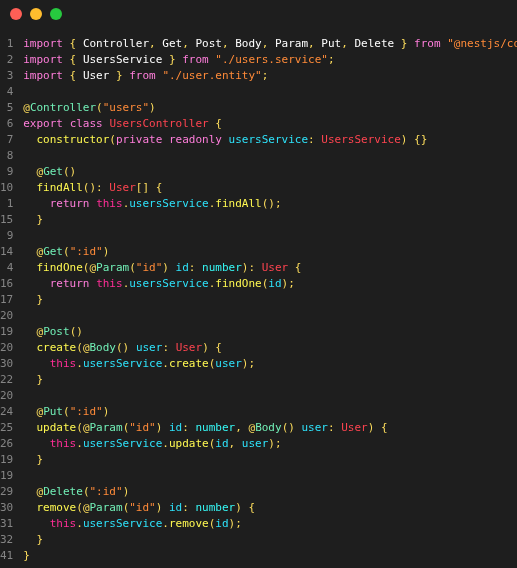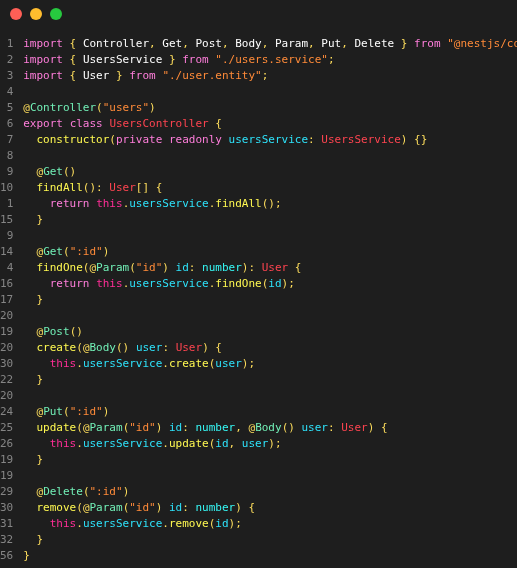--- a/index.html
+++ b/index.html
@@ -85,16 +85,16 @@
       <div class="line">20</div>
       <div class="line">24</div>
       <div class="line">25</div>
       <div class="line">26</div>
       <div class="line">19</div>
       <div class="line">19</div>
       <div class="line">29</div>
       <div class="line">30</div>
       <div class="line">31</div>
       <div class="line">32</div>
-      <div class="line">56</div>
+      <div class="line">41</div>
     </div>
   <div class="code" id="code"><div class="line"><span style="color: rgb(255, 126, 219);">import</span><span style="color: rgb(254, 222, 93);"> { </span><span style="color: rgb(255, 255, 255);">Controller</span><span style="color: rgb(254, 222, 93);">, </span><span style="color: rgb(255, 255, 255);">Get</span><span style="color: rgb(254, 222, 93);">, </span><span style="color: rgb(255, 255, 255);">Post</span><span style="color: rgb(254, 222, 93);">, </span><span style="color: rgb(255, 255, 255);">Body</span><span style="color: rgb(254, 222, 93);">, </span><span style="color: rgb(255, 255, 255);">Param</span><span style="color: rgb(254, 222, 93);">, </span><span style="color: rgb(255, 255, 255);">Put</span><span style="color: rgb(254, 222, 93);">, </span><span style="color: rgb(255, 255, 255);">Delete</span><span style="color: rgb(254, 222, 93);"> } </span><span style="color: rgb(255, 126, 219);">from</span><span style="color: rgb(255, 255, 255);"> </span><span style="color: rgb(255, 139, 57);">"@nestjs/common"</span></div><div class="line"><span style="color: rgb(255, 126, 219);">import</span><span style="color: rgb(254, 222, 93);"> { </span><span style="color: rgb(255, 255, 255);">UsersService</span><span style="color: rgb(254, 222, 93);"> } </span><span style="color: rgb(255, 126, 219);">from</span><span style="color: rgb(255, 255, 255);"> </span><span style="color: rgb(255, 139, 57);">"./users.service"</span><span style="color: rgb(254, 222, 93);">;</span></div><div class="line"><span style="color: rgb(255, 126, 219);">import</span><span style="color: rgb(254, 222, 93);"> { </span><span style="color: rgb(255, 255, 255);">User</span><span style="color: rgb(254, 222, 93);"> } </span><span style="color: rgb(255, 126, 219);">from</span><span style="color: rgb(255, 255, 255);"> </span><span style="color: rgb(255, 139, 57);">"./user.entity"</span><span style="color: rgb(254, 222, 93);">;</span></div><div class="line">&nbsp;</div><div class="line"><span style="color: rgb(254, 222, 93);">@</span><span style="color: rgb(114, 241, 184);">Controller</span><span style="color: rgb(254, 222, 93);">(</span><span style="color: rgb(255, 139, 57);">"users"</span><span style="color: rgb(254, 222, 93);">)</span></div><div class="line"><span style="color: rgb(255, 126, 219);">export</span><span style="color: rgb(255, 255, 255);"> </span><span style="color: rgb(255, 126, 219);">class</span><span style="color: rgb(255, 255, 255);"> </span><span style="color: rgb(254, 68, 80);">UsersController</span><span style="color: rgb(254, 222, 93);"> {</span></div><div class="line"><span style="color: rgb(255, 255, 255);">  </span><span style="color: rgb(255, 249, 81);">constructor</span><span style="color: rgb(254, 222, 93);">(</span><span style="color: rgb(255, 126, 219);">private</span><span style="color: rgb(255, 255, 255);"> </span><span style="color: rgb(255, 126, 219);">readonly</span><span style="color: rgb(255, 255, 255);"> </span><span style="color: rgb(46, 226, 250);">usersService</span><span style="color: rgb(254, 222, 93);">: </span><span style="color: rgb(254, 68, 80);">UsersService</span><span style="color: rgb(254, 222, 93);">) {}</span></div><div class="line">&nbsp;</div><div class="line"><span style="color: rgb(255, 255, 255);">  </span><span style="color: rgb(254, 222, 93);">@</span><span style="color: rgb(114, 241, 184);">Get</span><span style="color: rgb(254, 222, 93);">()</span></div><div class="line"><span style="color: rgb(255, 255, 255);">  </span><span style="color: rgb(255, 249, 81);">findAll</span><span style="color: rgb(254, 222, 93);">(): </span><span style="color: rgb(254, 68, 80);">User</span><span style="color: rgb(254, 222, 93);">[] {</span></div><div class="line"><span style="color: rgb(255, 255, 255);">    </span><span style="color: rgb(255, 126, 219);">return</span><span style="color: rgb(255, 255, 255);"> </span><span style="color: rgb(255, 46, 151);">this</span><span style="color: rgb(254, 222, 93);">.</span><span style="color: rgb(46, 226, 250);">usersService</span><span style="color: rgb(254, 222, 93);">.</span><span style="color: rgb(255, 249, 81);">findAll</span><span style="color: rgb(254, 222, 93);">();</span></div><div class="line"><span style="color: rgb(255, 255, 255);">  </span><span style="color: rgb(254, 222, 93);">}</span></div><div class="line">&nbsp;</div><div class="line"><span style="color: rgb(255, 255, 255);">  </span><span style="color: rgb(254, 222, 93);">@</span><span style="color: rgb(114, 241, 184);">Get</span><span style="color: rgb(254, 222, 93);">(</span><span style="color: rgb(255, 139, 57);">":id"</span><span style="color: rgb(254, 222, 93);">)</span></div><div class="line"><span style="color: rgb(255, 255, 255);">  </span><span style="color: rgb(255, 249, 81);">findOne</span><span style="color: rgb(254, 222, 93);">(</span><span style="color: rgb(254, 222, 93);">@</span><span style="color: rgb(114, 241, 184);">Param</span><span style="color: rgb(254, 222, 93);">(</span><span style="color: rgb(255, 139, 57);">"id"</span><span style="color: rgb(254, 222, 93);">) </span><span style="color: rgb(46, 226, 250);">id</span><span style="color: rgb(254, 222, 93);">: </span><span style="color: rgb(54, 249, 246);">number</span><span style="color: rgb(254, 222, 93);">): </span><span style="color: rgb(254, 68, 80);">User</span><span style="color: rgb(254, 222, 93);"> {</span></div><div class="line"><span style="color: rgb(255, 255, 255);">    </span><span style="color: rgb(255, 126, 219);">return</span><span style="color: rgb(255, 255, 255);"> </span><span style="color: rgb(255, 46, 151);">this</span><span style="color: rgb(254, 222, 93);">.</span><span style="color: rgb(46, 226, 250);">usersService</span><span style="color: rgb(254, 222, 93);">.</span><span style="color: rgb(255, 249, 81);">findOne</span><span style="color: rgb(254, 222, 93);">(</span><span style="color: rgb(46, 226, 250);">id</span><span style="color: rgb(254, 222, 93);">);</span></div><div class="line"><span style="color: rgb(255, 255, 255);">  </span><span style="color: rgb(254, 222, 93);">}</span></div><div class="line">&nbsp;</div><div class="line"><span style="color: rgb(255, 255, 255);">  </span><span style="color: rgb(254, 222, 93);">@</span><span style="color: rgb(114, 241, 184);">Post</span><span style="color: rgb(254, 222, 93);">()</span></div><div class="line"><span style="color: rgb(255, 255, 255);">  </span><span style="color: rgb(255, 249, 81);">create</span><span style="color: rgb(254, 222, 93);">(</span><span style="color: rgb(254, 222, 93);">@</span><span style="color: rgb(114, 241, 184);">Body</span><span style="color: rgb(254, 222, 93);">() </span><span style="color: rgb(46, 226, 250);">user</span><span style="color: rgb(254, 222, 93);">: </span><span style="color: rgb(254, 68, 80);">User</span><span style="color: rgb(254, 222, 93);">) {</span></div><div class="line"><span style="color: rgb(255, 255, 255);">    </span><span style="color: rgb(255, 46, 151);">this</span><span style="color: rgb(254, 222, 93);">.</span><span style="color: rgb(46, 226, 250);">usersService</span><span style="color: rgb(254, 222, 93);">.</span><span style="color: rgb(255, 249, 81);">create</span><span style="color: rgb(254, 222, 93);">(</span><span style="color: rgb(46, 226, 250);">user</span><span style="color: rgb(254, 222, 93);">);</span></div><div class="line"><span style="color: rgb(255, 255, 255);">  </span><span style="color: rgb(254, 222, 93);">}</span></div><div class="line">&nbsp;</div><div class="line"><span style="color: rgb(255, 255, 255);">  </span><span style="color: rgb(254, 222, 93);">@</span><span style="color: rgb(114, 241, 184);">Put</span><span style="color: rgb(254, 222, 93);">(</span><span style="color: rgb(255, 139, 57);">":id"</span><span style="color: rgb(254, 222, 93);">)</span></div><div class="line"><span style="color: rgb(255, 255, 255);">  </span><span style="color: rgb(255, 249, 81);">update</span><span style="color: rgb(254, 222, 93);">(</span><span style="color: rgb(254, 222, 93);">@</span><span style="color: rgb(114, 241, 184);">Param</span><span style="color: rgb(254, 222, 93);">(</span><span style="color: rgb(255, 139, 57);">"id"</span><span style="color: rgb(254, 222, 93);">) </span><span style="color: rgb(46, 226, 250);">id</span><span style="color: rgb(254, 222, 93);">: </span><span style="color: rgb(54, 249, 246);">number</span><span style="color: rgb(254, 222, 93);">, </span><span style="color: rgb(254, 222, 93);">@</span><span style="color: rgb(114, 241, 184);">Body</span><span style="color: rgb(254, 222, 93);">() </span><span style="color: rgb(46, 226, 250);">user</span><span style="color: rgb(254, 222, 93);">: </span><span style="color: rgb(254, 68, 80);">User</span><span style="color: rgb(254, 222, 93);">) {</span></div><div class="line"><span style="color: rgb(255, 255, 255);">    </span><span style="color: rgb(255, 46, 151);">this</span><span style="color: rgb(254, 222, 93);">.</span><span style="color: rgb(46, 226, 250);">usersService</span><span style="color: rgb(254, 222, 93);">.</span><span style="color: rgb(255, 249, 81);">update</span><span style="color: rgb(254, 222, 93);">(</span><span style="color: rgb(46, 226, 250);">id</span><span style="color: rgb(254, 222, 93);">, </span><span style="color: rgb(46, 226, 250);">user</span><span style="color: rgb(254, 222, 93);">);</span></div><div class="line"><span style="color: rgb(255, 255, 255);">  </span><span style="color: rgb(254, 222, 93);">}</span></div><div class="line">&nbsp;</div><div class="line"><span style="color: rgb(255, 255, 255);">  </span><span style="color: rgb(254, 222, 93);">@</span><span style="color: rgb(114, 241, 184);">Delete</span><span style="color: rgb(254, 222, 93);">(</span><span style="color: rgb(255, 139, 57);">":id"</span><span style="color: rgb(254, 222, 93);">)</span></div><div class="line"><span style="color: rgb(255, 255, 255);">  </span><span style="color: rgb(255, 249, 81);">remove</span><span style="color: rgb(254, 222, 93);">(</span><span style="color: rgb(254, 222, 93);">@</span><span style="color: rgb(114, 241, 184);">Param</span><span style="color: rgb(254, 222, 93);">(</span><span style="color: rgb(255, 139, 57);">"id"</span><span style="color: rgb(254, 222, 93);">) </span><span style="color: rgb(46, 226, 250);">id</span><span style="color: rgb(254, 222, 93);">: </span><span style="color: rgb(54, 249, 246);">number</span><span style="color: rgb(254, 222, 93);">) {</span></div><div class="line"><span style="color: rgb(255, 255, 255);">    </span><span style="color: rgb(255, 46, 151);">this</span><span style="color: rgb(254, 222, 93);">.</span><span style="color: rgb(46, 226, 250);">usersService</span><span style="color: rgb(254, 222, 93);">.</span><span style="color: rgb(255, 249, 81);">remove</span><span style="color: rgb(254, 222, 93);">(</span><span style="color: rgb(46, 226, 250);">id</span><span style="color: rgb(254, 222, 93);">);</span></div><div class="line"><span style="color: rgb(255, 255, 255);">  </span><span style="color: rgb(254, 222, 93);">}</span></div><div class="line"><span style="color: rgb(254, 222, 93);">}</span></div></div>
 </div>
 
 </body></html>

